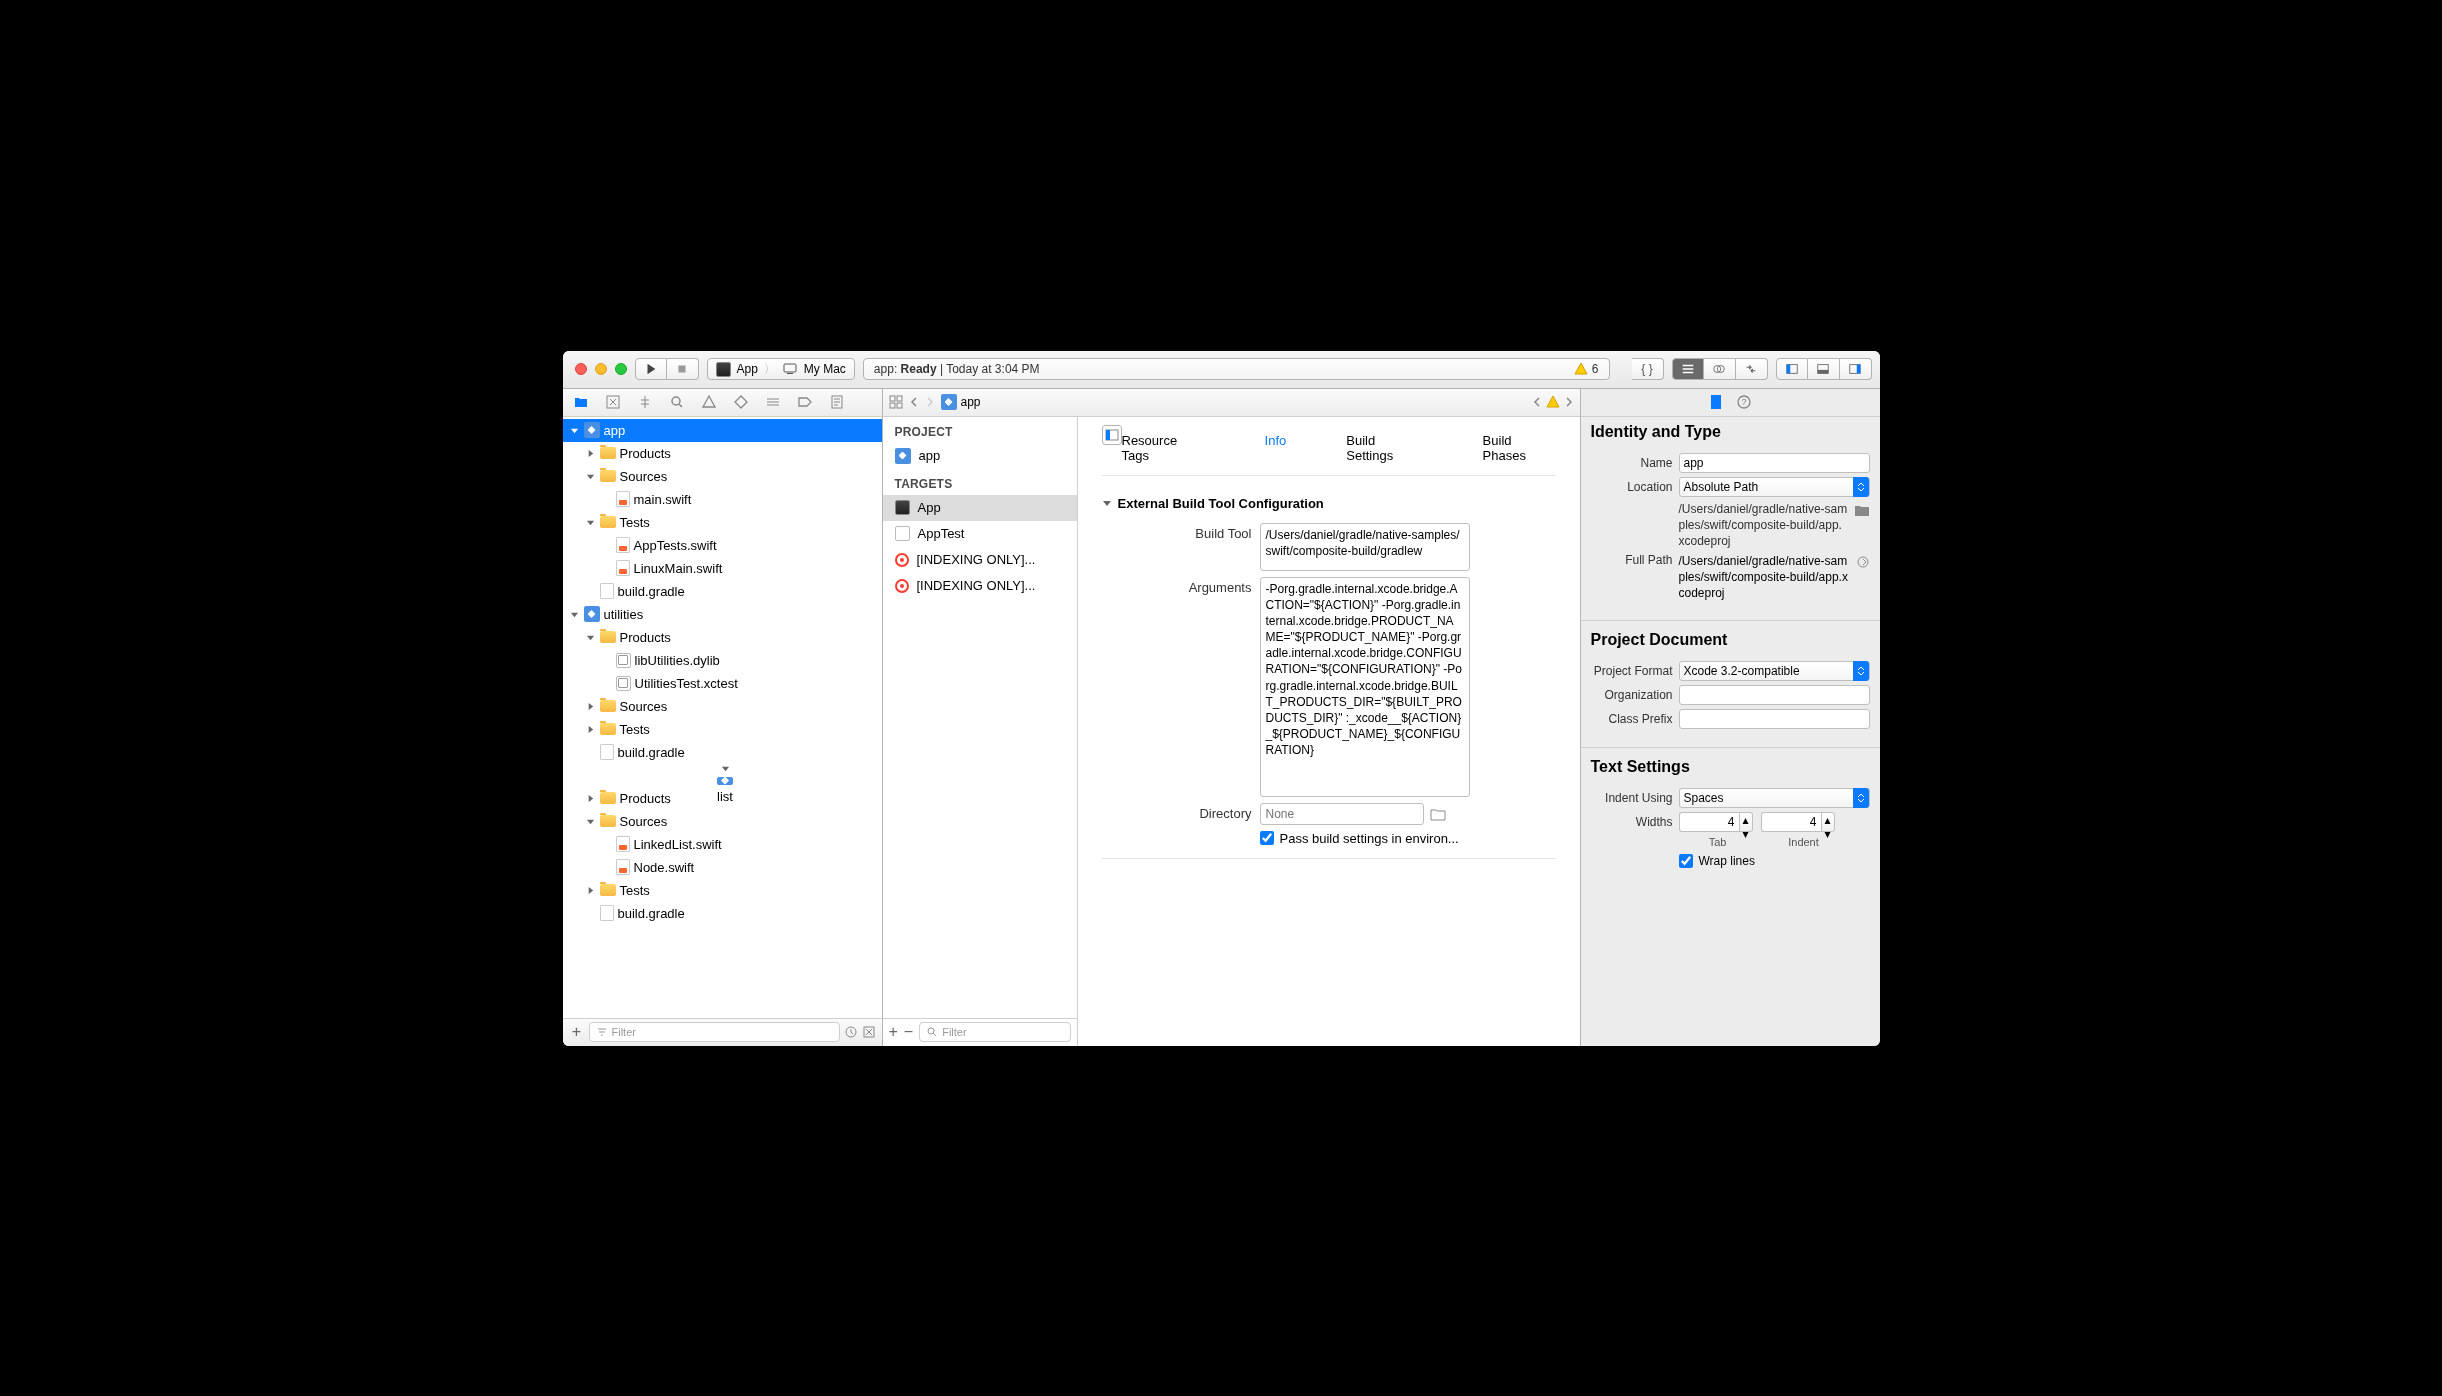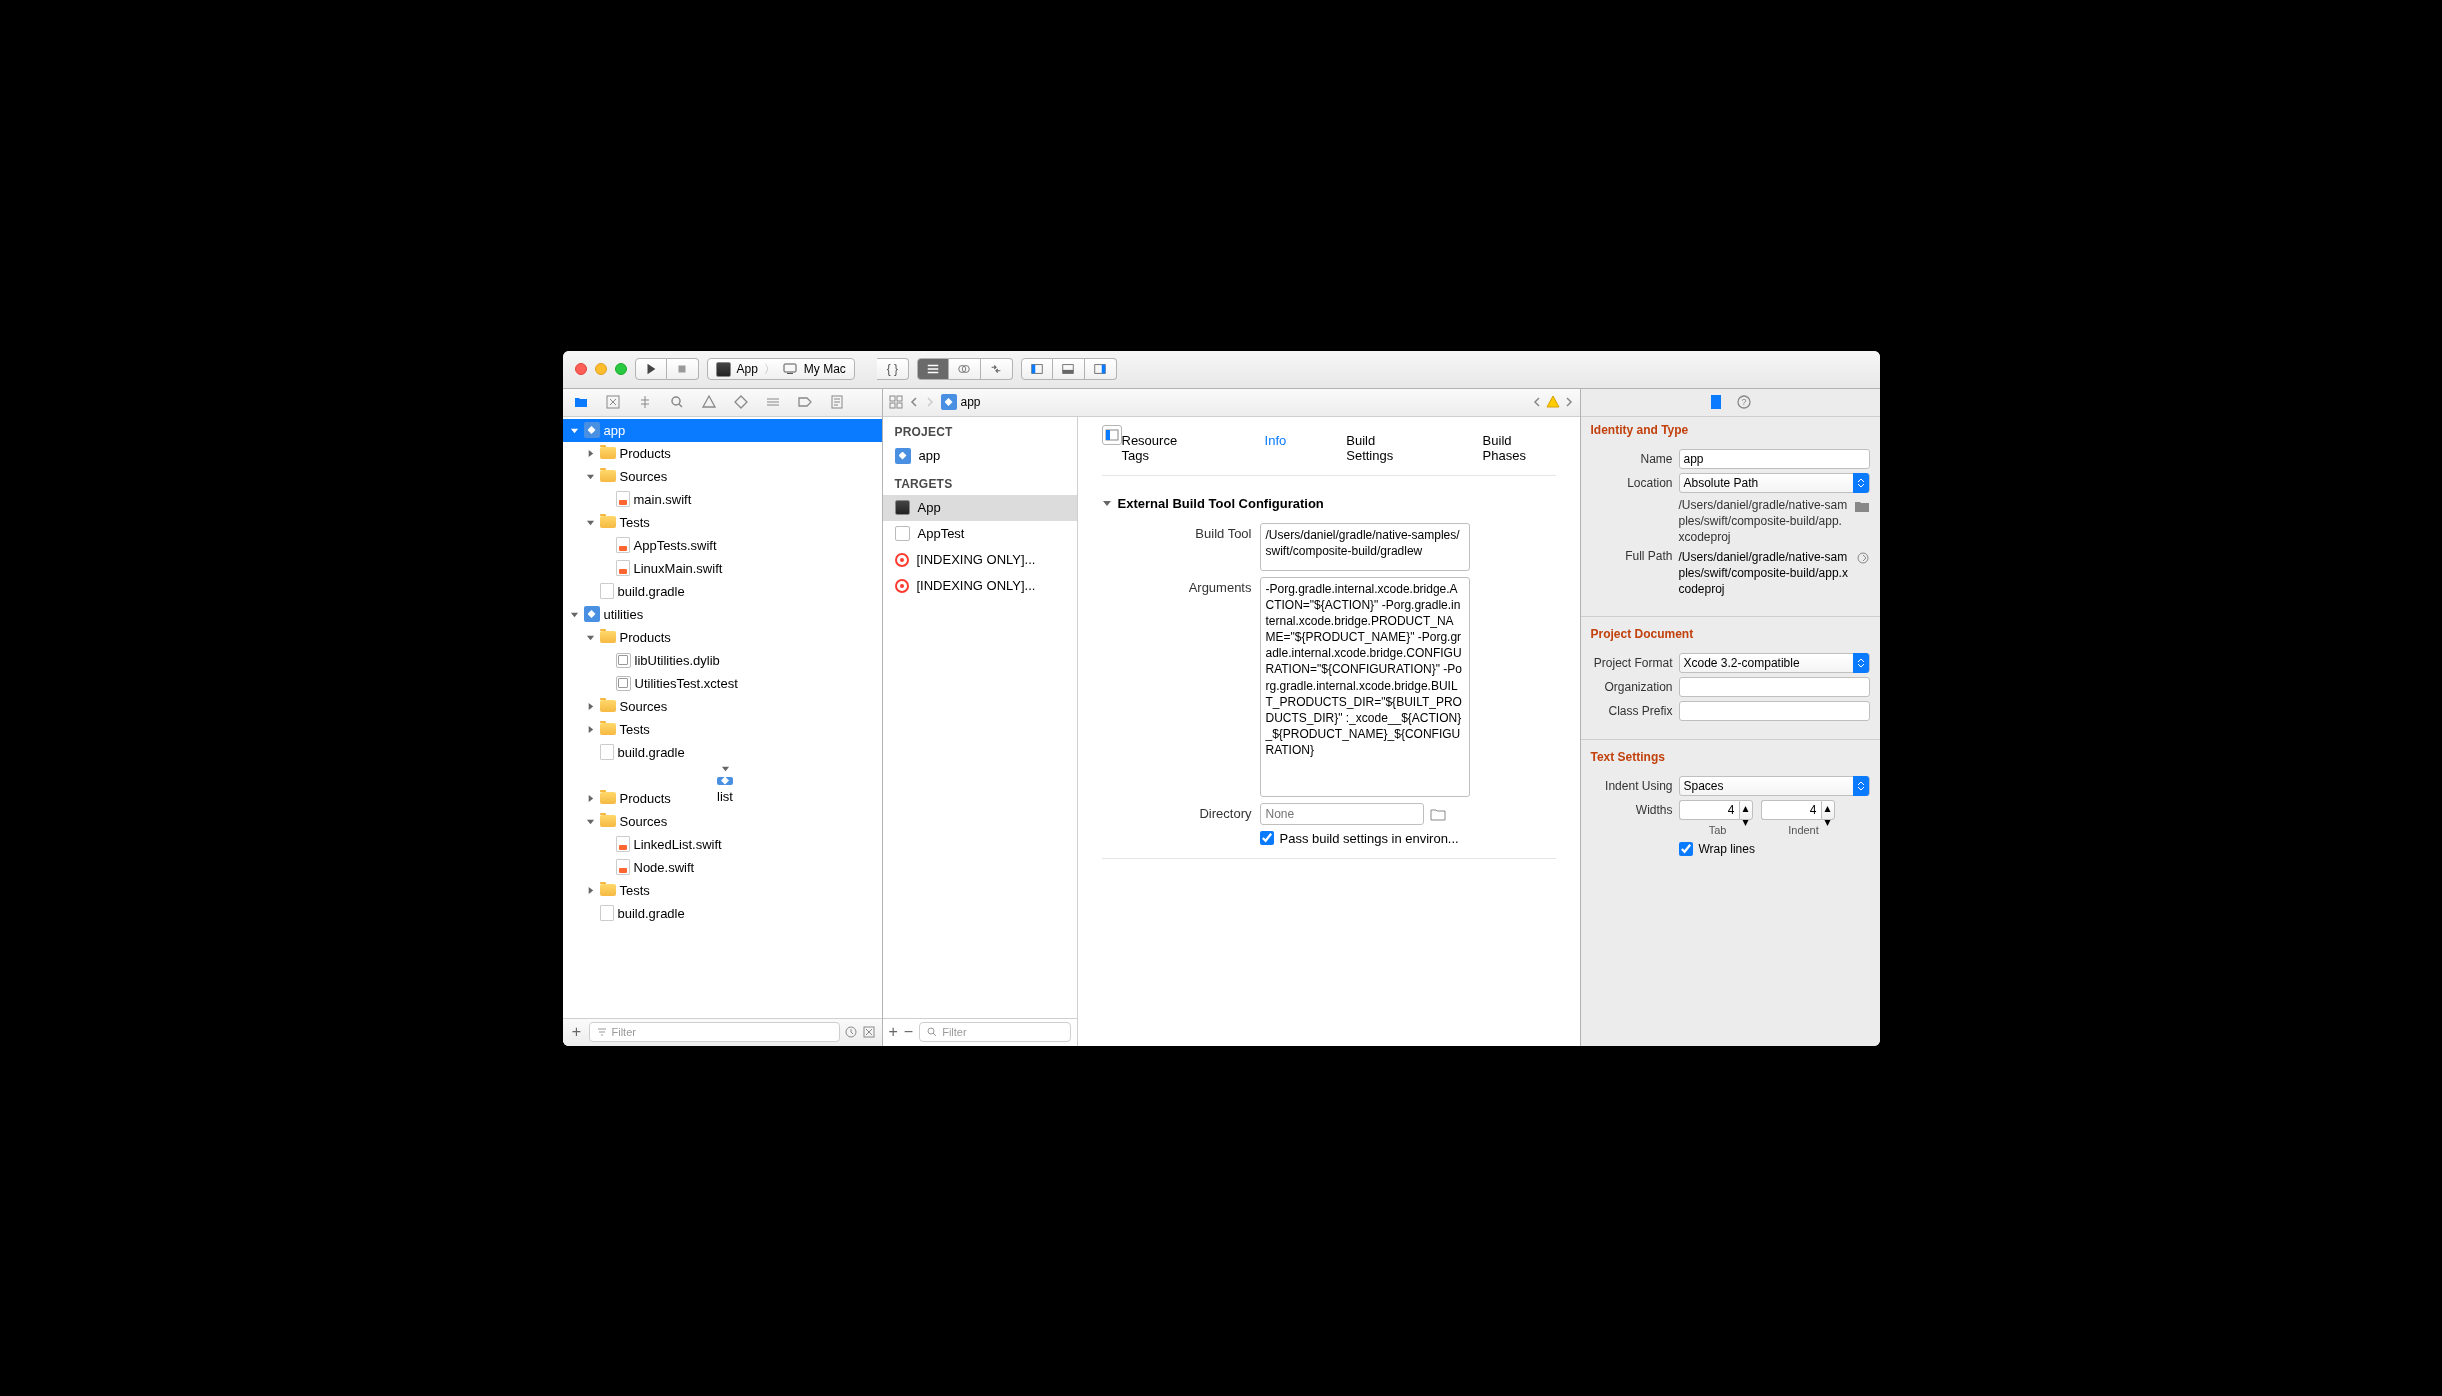--- a/index.html
+++ b/index.html
@@ -72,21 +72,21 @@
 .form-field { flex: 1; }
 .form-field input[type=text], .form-field textarea { width: 210px; border: 1px solid #bfbfbf; border-radius: 3px; padding: 3px 5px; font-size: 12px; font-family: inherit; }
 .multiline-box { width: 210px; border: 1px solid #bfbfbf; border-radius: 3px; padding: 3px 5px; font-size: 12px; line-height: 1.35; min-height: 48px; word-break: break-all; background: #fff; }
 .chk-row { display: flex; align-items: flex-start; gap: 6px; font-size: 13px; margin-left: 158px; margin-top: 4px; }
 input[type=checkbox] { width: 14px; height: 14px; accent-color: #0a7aff; }
 
 
 .inspector { width: 300px; border-left: 1px solid #b3b3b3; background: #ececec; display: flex; flex-direction: column; font-size: 12px; }
 .insp-tabs { height: 28px; border-bottom: 1px solid #cfcfcf; display: flex; align-items: center; justify-content: center; gap: 12px; }
 .insp-tabs svg { width: 16px; height: 16px; }
-.insp-section-title { font-size: 12px; font-weight: 600; padding: 6px 10px 4px; color: #c2410c; }
+.insp-section-title { font-size: 16px; font-weight: 600; padding: 6px 10px 4px; color: #000000; }
 .insp-body { padding: 4px 10px 10px; }
 .insp-row { display: flex; align-items: center; margin: 4px 0; gap: 6px; }
 .insp-label { width: 82px; text-align: right; color: #333; }
 .insp-field { flex: 1; }
 .insp-field input[type=text] { width: 100%; height: 20px; border: 1px solid #bfbfbf; border-radius: 3px; padding: 0 4px; font-size: 12px; background: #fff; }
 .insp-field .select { height: 20px; border: 1px solid #bfbfbf; border-radius: 3px; background: linear-gradient(#fff,#f4f4f4); display: flex; align-items: center; padding: 0 4px; font-size: 12px; position: relative; }
 .insp-field .select .arrow { position: absolute; right: 0; top: -1px; bottom: -1px; width: 16px; background: #0a7aff; border-radius: 0 3px 3px 0; display: flex; align-items: center; justify-content: center; }
 .insp-path { font-size: 12px; color: #333; line-height: 1.35; word-break: break-all; padding-left: 88px; }
 .stepper-row { display: flex; gap: 8px; }
 .stepper { display: flex; align-items: center; }
@@ -132,20 +132,32 @@
     <div class="scheme">
       <span class="exec-icon"></span>
       <span>App</span>
       <span class="sep">〉</span>
       <svg width="16" height="12" viewBox="0 0 16 12">
           <rect x="2" y="1" width="12" height="8" rx="1" fill="none" stroke="#555"></rect>
           <rect x="5" y="10" width="6" height="1" fill="#555"></rect>
         </svg>
       <span>My Mac</span>
     </div>
+    <div class="status">
+      <span>
+        <span>app:</span>
+        <b>Ready</b> | <span>Today at 3:04 PM</span>
+      </span>
+      <span class="warn">
+        <svg width="14" height="14" viewBox="0 0 14 14">
+            <path d="M7 1 L13 12 L1 12 Z" fill="#ffcc00" stroke="#d4a000"></path>
+          </svg>
+        <span>6</span>
+      </span>
+    </div>
     <div class="spacer-sm"></div>
     <div class="tb-group">
       <div class="tb-btn">
           <span style="font-size:12px;color:#555">{ }</span>
         </div>
     </div>
     <div class="tb-group">
       <div class="tb-btn active">
           <svg viewBox="0 0 16 16">
             <path d="M2 4h12M2 8h12M2 12h12" stroke="#fff" stroke-width="1.5"></path>

